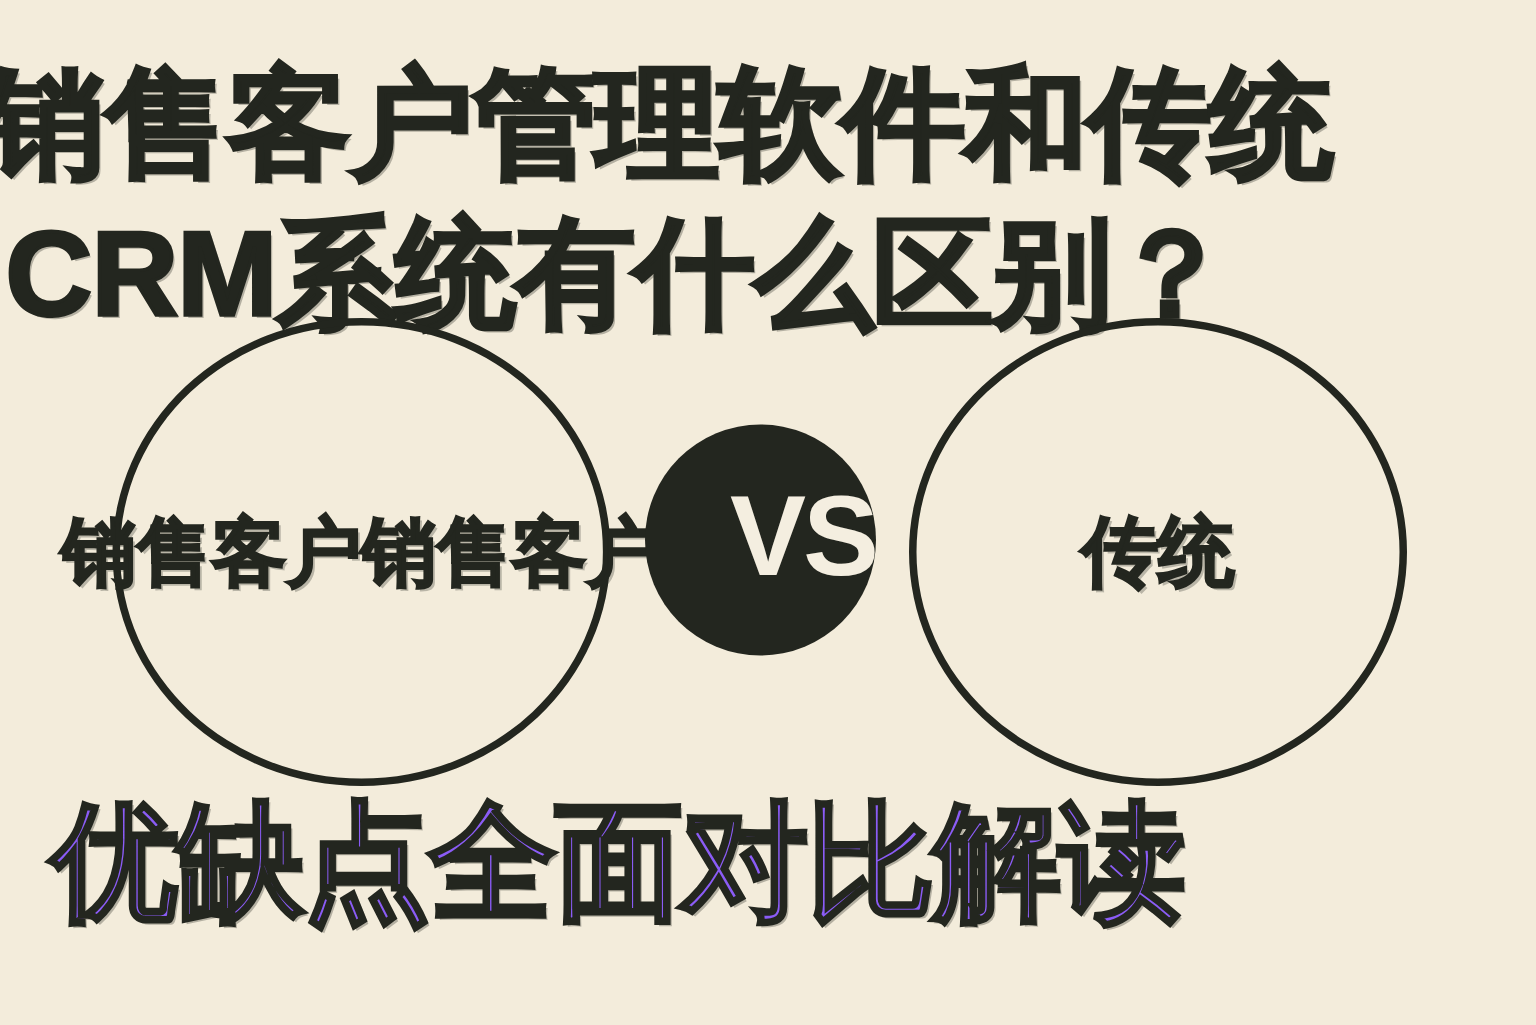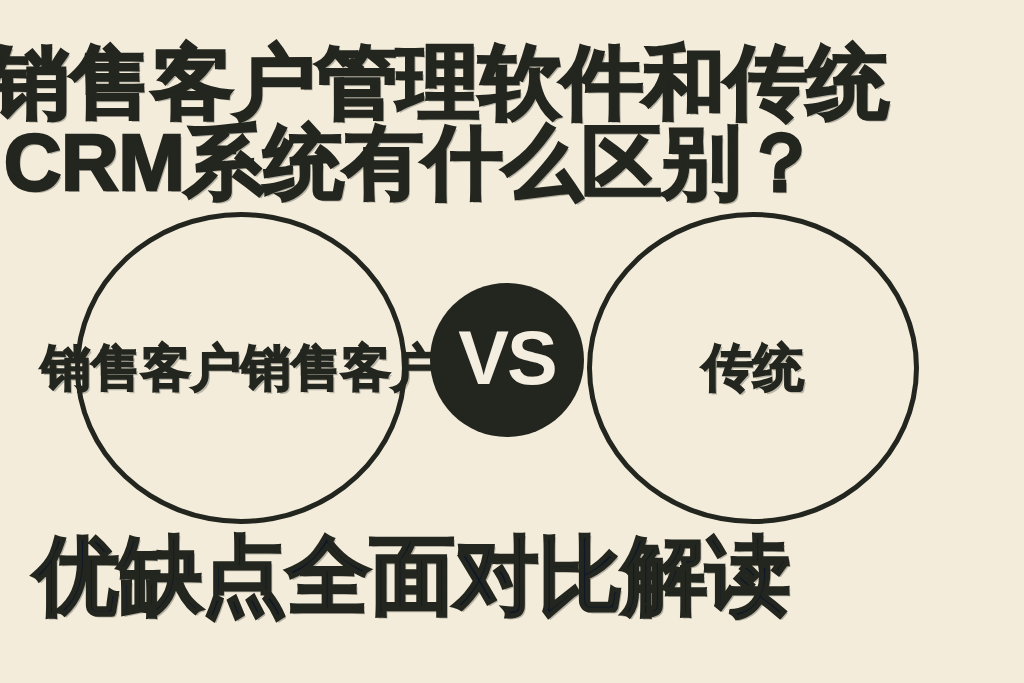--- a/index.html
+++ b/index.html
@@ -39,21 +39,21 @@
   .headline .line {
     display: block;
     white-space: nowrap;
   }
   .headline .line-1 {
     font-size: 80px;
     transform: scaleX(1.03);
   }
   .headline .line-2 {
     font-size: 80px;
-    margin-top: 0;
+    margin-top: 20px;
     transform: scaleX(1.0);
   }
 
   
   .compare-band {
     position: absolute;
     left: 0;
     top: 208px;
     width: 1024px;
     height: 322px;
@@ -66,21 +66,21 @@
     height: 312px;
     border: 5px solid #23261f;
     border-radius: 50%;
     box-sizing: border-box;
     display: flex;
     flex-direction: row;
     align-items: center;
     justify-content: center;
   }
   .bubble-left  { left: 75px; }
-  .bubble-right { left: 587px; }
+  .bubble-right { left: 606px; }
 
   .bubble-line {
     display: block;
     color: #23261f;
     font-weight: 900;
     font-size: 50px;
     line-height: 1.22;
     white-space: nowrap;
     -webkit-text-stroke: 1.6px #23261f;
     text-shadow: 2px 2px 0 rgba(35,38,31,0.28);
@@ -91,39 +91,39 @@
   .vs-badge {
     position: absolute;
     left: 430px;
     top: 75px;
     width: 154px;
     height: 154px;
     border-radius: 50%;
     background: #23261f;
     display: flex;
     align-items: center;
-    justify-content: center;
+    justify-content: flex-end;
   }
   .vs-badge .vs-text {
     color: #f4eee0;
     font-weight: 900;
     font-size: 76px;
     letter-spacing: -2px;
     line-height: 1;
     transform: translateY(-2px);
   }
 
   
   .footline {
     position: absolute;
     left: 0;
     top: 533px;
     width: 824px;
     text-align: center;
-    color: #0f172a;
+    color: #8b5cf6;
     font-weight: 900;
     font-size: 85px;
     line-height: 1;
     white-space: nowrap;
     letter-spacing: -1px;
     -webkit-text-stroke: 2.4px #23261f;
     text-shadow: 2px 2px 0 rgba(35,38,31,0.30);
   }
 </style>
 </head>

